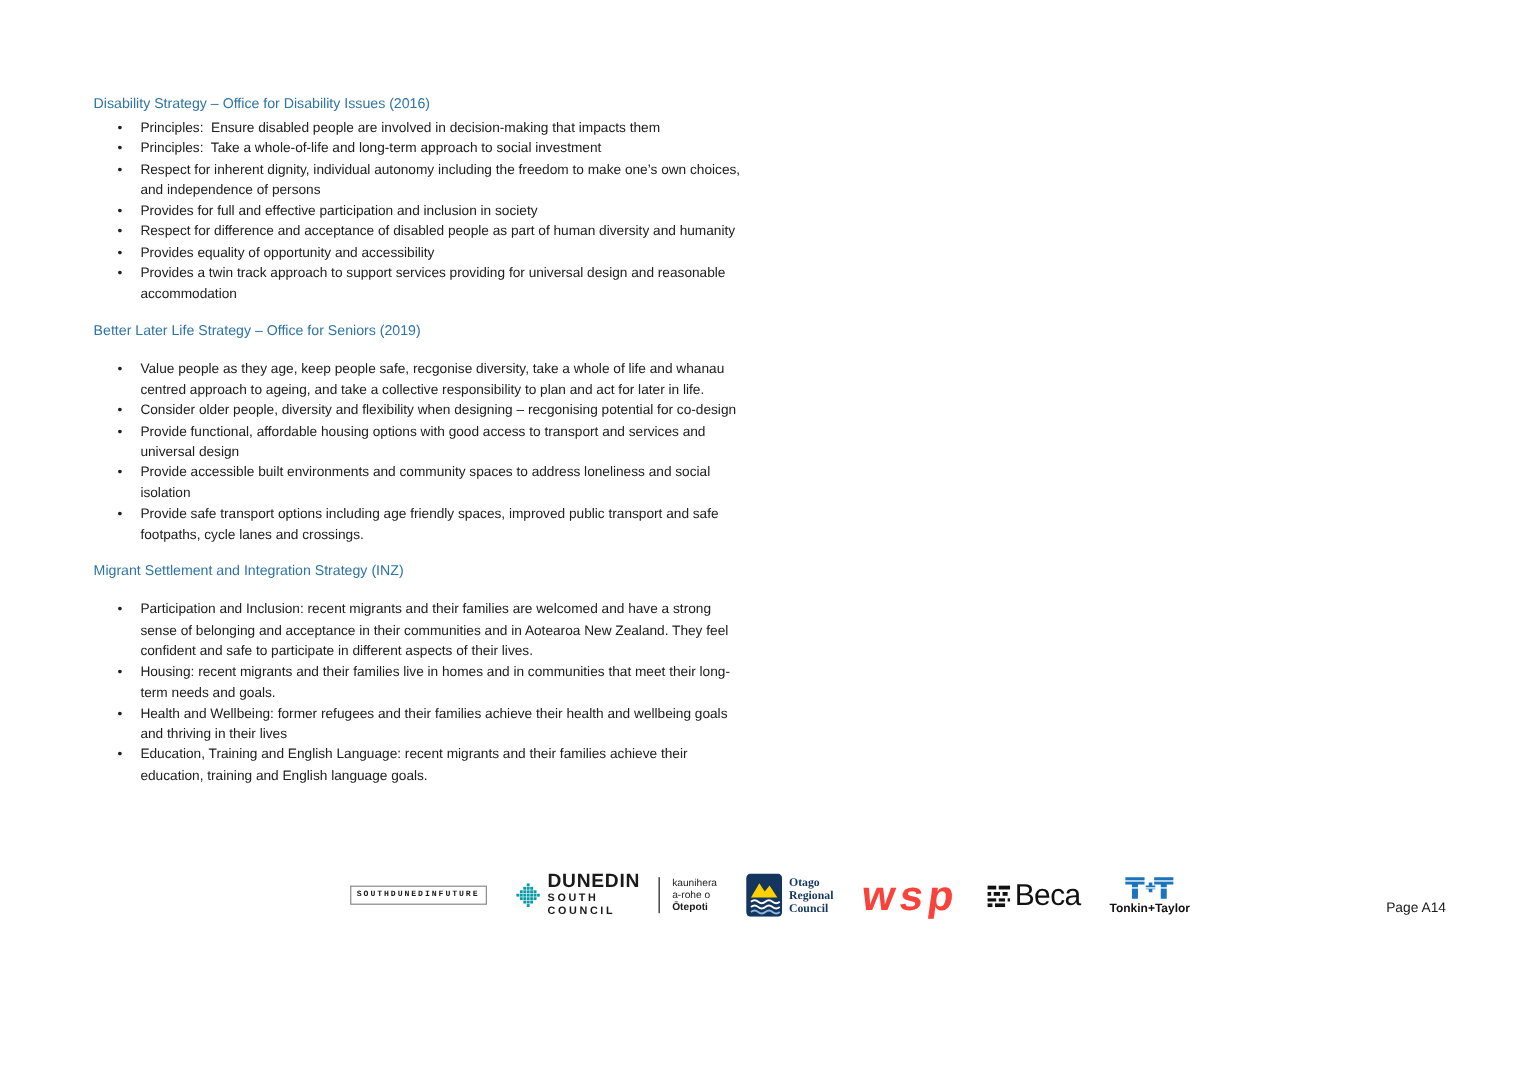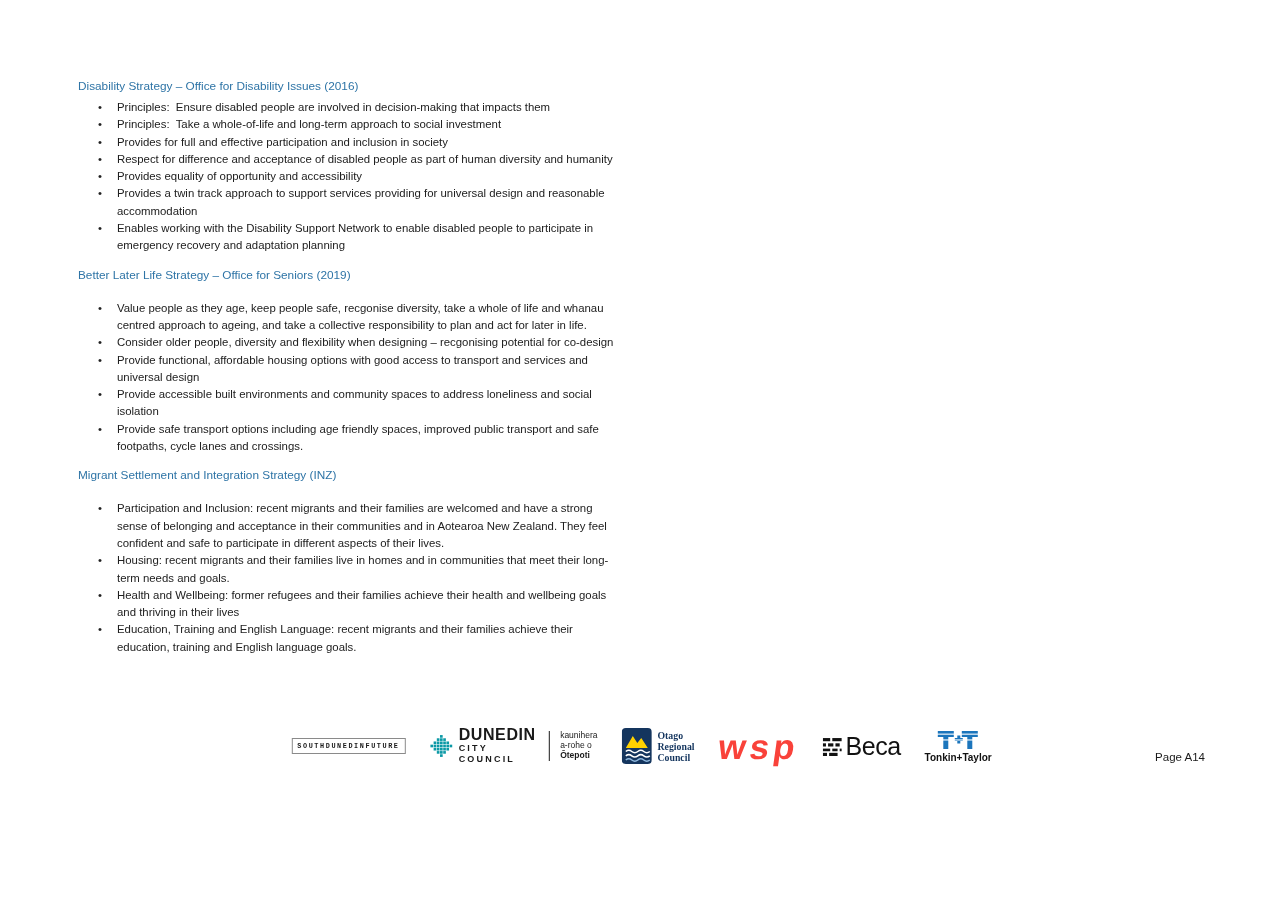--- a/index.html
+++ b/index.html
@@ -142,25 +142,25 @@
 
 <div class="page">
 
   <main class="content">
 
     <section>
       <h2 class="heading">Disability Strategy – Office for Disability Issues (2016)</h2>
       <ul class="bullets">
         <li>Principles:  Ensure disabled people are involved in decision-making that impacts them</li>
         <li>Principles:  Take a whole-of-life and long-term approach to social investment</li>
+        <li>Respect for inherent dignity, individual autonomy including the freedom to make one’s own choices, and independence of persons</li>
         <li>Provides for full and effective participation and inclusion in society</li>
         <li>Respect for difference and acceptance of disabled people as part of human diversity and humanity</li>
         <li>Provides equality of opportunity and accessibility</li>
         <li>Provides a twin track approach to support services providing for universal design and reasonable accommodation</li>
-        <li>Enables working with the Disability Support Network to enable disabled people to participate in emergency recovery and adaptation planning</li>
       </ul>
     </section>
 
     <section>
       <h2 class="heading">Better Later Life Strategy – Office for Seniors (2019)</h2>
       <ul class="bullets gap">
         <li>Value people as they age, keep people safe, recgonise diversity, take a whole of life and whanau centred approach to ageing, and take a collective responsibility to plan and act for later in life.</li>
         <li>Consider older people, diversity and flexibility when designing – recgonising potential for co-design</li>
         <li>Provide functional, affordable housing options with good access to transport and services and universal design</li>
         <li>Provide accessible built environments and community spaces to address loneliness and social isolation</li>
@@ -213,21 +213,21 @@
             <rect x="15.1" y="15.1" width="3" height="3"></rect>
             <rect x="18.7" y="15.1" width="3" height="3"></rect>
           <rect x="7.9" y="18.7" width="3" height="3"></rect>
             <rect x="11.5" y="18.7" width="3" height="3"></rect>
             <rect x="15.1" y="18.7" width="3" height="3"></rect>
           <rect x="11.5" y="22.3" width="3" height="3"></rect>
         </g>
       </svg>
       <div class="dcc-text">
         <div class="dcc-name">DUNEDIN</div>
-        <div class="dcc-sub">CITY COUNCIL</div>
+        <div class="dcc-sub">SOUTH COUNCIL</div>
       </div>
       <div class="dcc-divider"></div>
       <div class="dcc-maori">
         <div>kaunihera</div>
         <div>a-rohe o</div>
         <div class="bold">Ōtepoti</div>
       </div>
     </div>
 
     <div class="logo orc">

